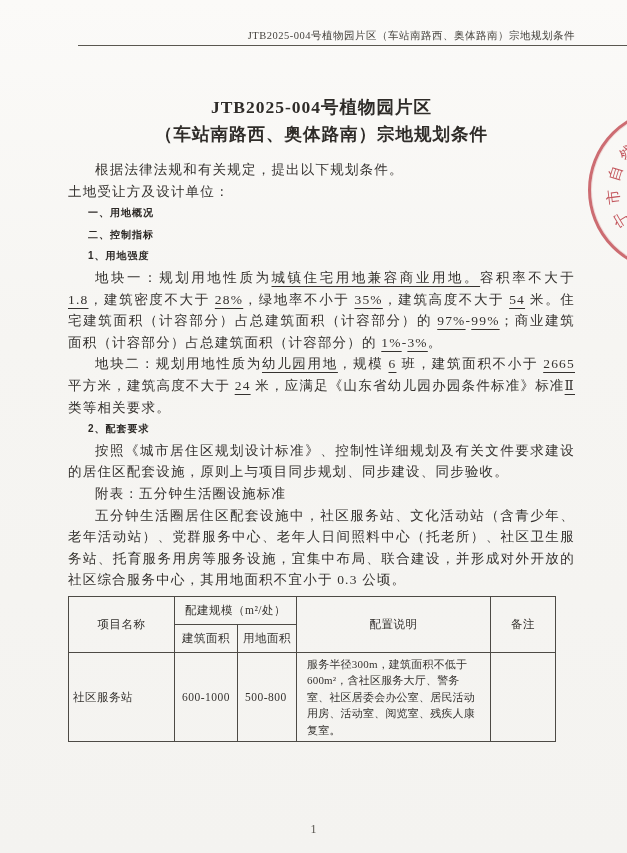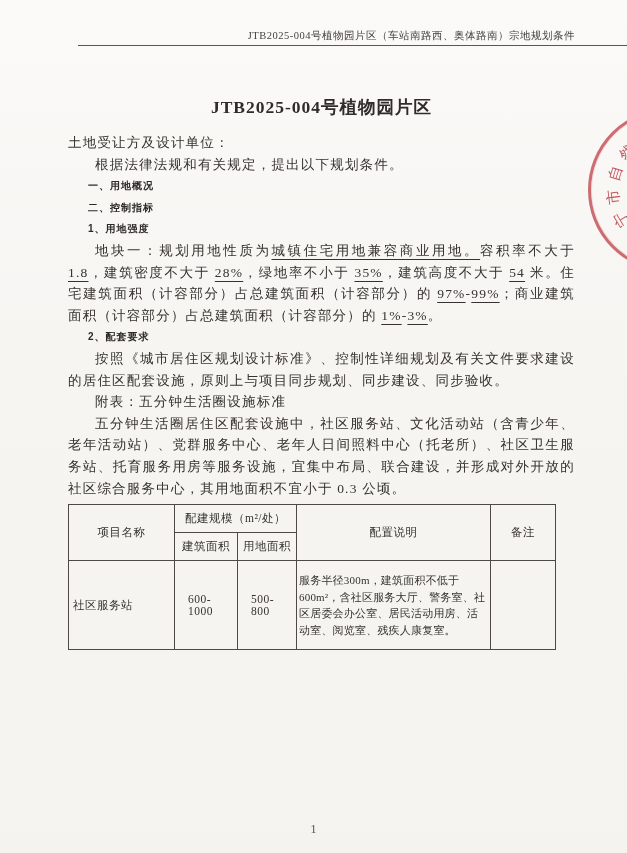--- a/index.html
+++ b/index.html
@@ -68,24 +68,24 @@
     font-weight:normal;
     vertical-align:middle;
   }
   .annex-table .col-project{width:106px;}
   .annex-table .col-floor{width:63px;}
   .annex-table .col-land{width:59px;}
   .annex-table .col-desc{width:194px;}
   .annex-table .col-note{width:65px;}
   .annex-table thead th{text-align:center;height:23px;}
   .annex-table td.cell-project{text-align:left;}
-  .annex-table td.cell-num{text-align:left;padding-left:13px;}
+  .annex-table td.cell-num{text-align:left;padding-left:7px;}
   .annex-table td.cell-desc{
     text-align:left;font-size:11px;line-height:16.5px;
-    letter-spacing:.2px;padding:3px 2px;
+    letter-spacing:.2px;padding:3px 10px;
   }
   .annex-table tbody td{height:82px;}
   
   .page-footer{
     position:absolute;top:822px;left:0;right:0;
     text-align:center;font-size:12px;color:#55524d;
   }
   
   .stamp{
     position:absolute;left:588px;top:108px;
@@ -119,32 +119,34 @@
     <span class="c c1">宁</span>
     <span class="c c2">市</span>
     <span class="c c3">自</span>
     <span class="c c4">然</span>
   </div>
 
   <div class="content">
 
     <div class="doc-title">
       <div>JTB2025-004号植物园片区</div>
+      <div>（车站南路西、奥体路南）宗地规划条件</div>
     </div>
 
 
     <div class="body-text">
+      <p class="para">根据法律法规和有关规定，提出以下规划条件。</p>
       <p class="para noindent">土地受让方及设计单位：</p>
-      <p class="para">根据法律法规和有关规定，提出以下规划条件。</p>
 
       <p class="heading">一、用地概况</p>
 
       <p class="heading">二、控制指标</p>
       <p class="heading">1、用地强度</p>
       <p class="para"><span>地块一：规划用地性质为</span><span class="u">城镇住宅用地兼容商业用地。</span><span>容积率不大于 </span><span class="u">1.8</span><span>，建筑密度不大于 </span><span class="u">28%</span><span>，绿地率不小于 </span><span class="u">35%</span><span>，建筑高度不大于 </span><span class="u">54</span><span> 米。住宅建筑面积（计容部分）占总建筑面积（计容部分）的 </span><span class="u">97%</span><span>-</span><span class="u">99%</span><span>；商业建筑面积（计容部分）占总建筑面积（计容部分）的 </span><span class="u">1%</span><span>-</span><span class="u">3%</span><span>。</span></p>
+      <p class="para"><span>地块二：规划用地性质为</span><span class="u">幼儿园用地</span><span>，规模 </span><span class="u">6</span><span> 班，建筑面积不小于 </span><span class="u">2665</span><span> 平方米，建筑高度不大于 </span><span class="u">24</span><span> 米，应满足《山东省幼儿园办园条件标准》标准</span><span class="u">Ⅱ</span><span>类等相关要求。</span></p>
 
       <p class="heading">2、配套要求</p>
       <p class="para">按照《城市居住区规划设计标准》、控制性详细规划及有关文件要求建设的居住区配套设施，原则上与项目同步规划、同步建设、同步验收。</p>
       <p class="para">附表：五分钟生活圈设施标准</p>
       <p class="para">五分钟生活圈居住区配套设施中，社区服务站、文化活动站（含青少年、老年活动站）、党群服务中心、老年人日间照料中心（托老所）、社区卫生服务站、托育服务用房等服务设施，宜集中布局、联合建设，并形成对外开放的社区综合服务中心，其用地面积不宜小于 0.3 公顷。</p>
     </div>
 
     <table class="annex-table">
       <colgroup>
         <col class="col-project">

